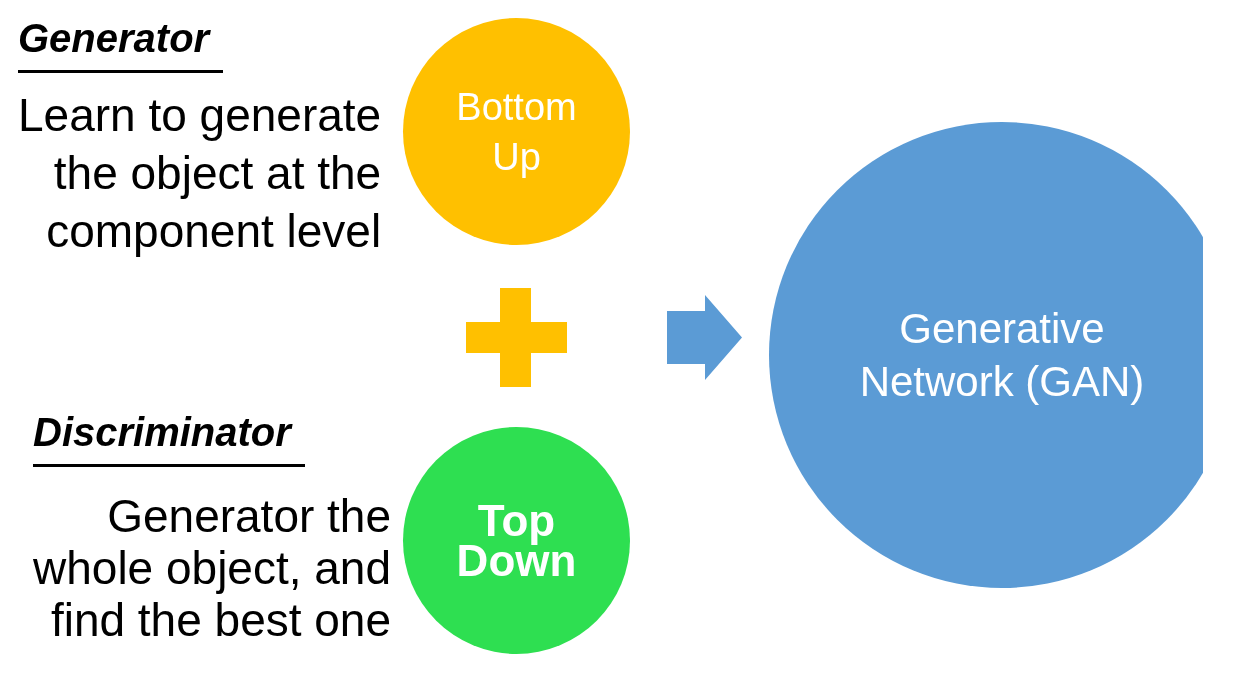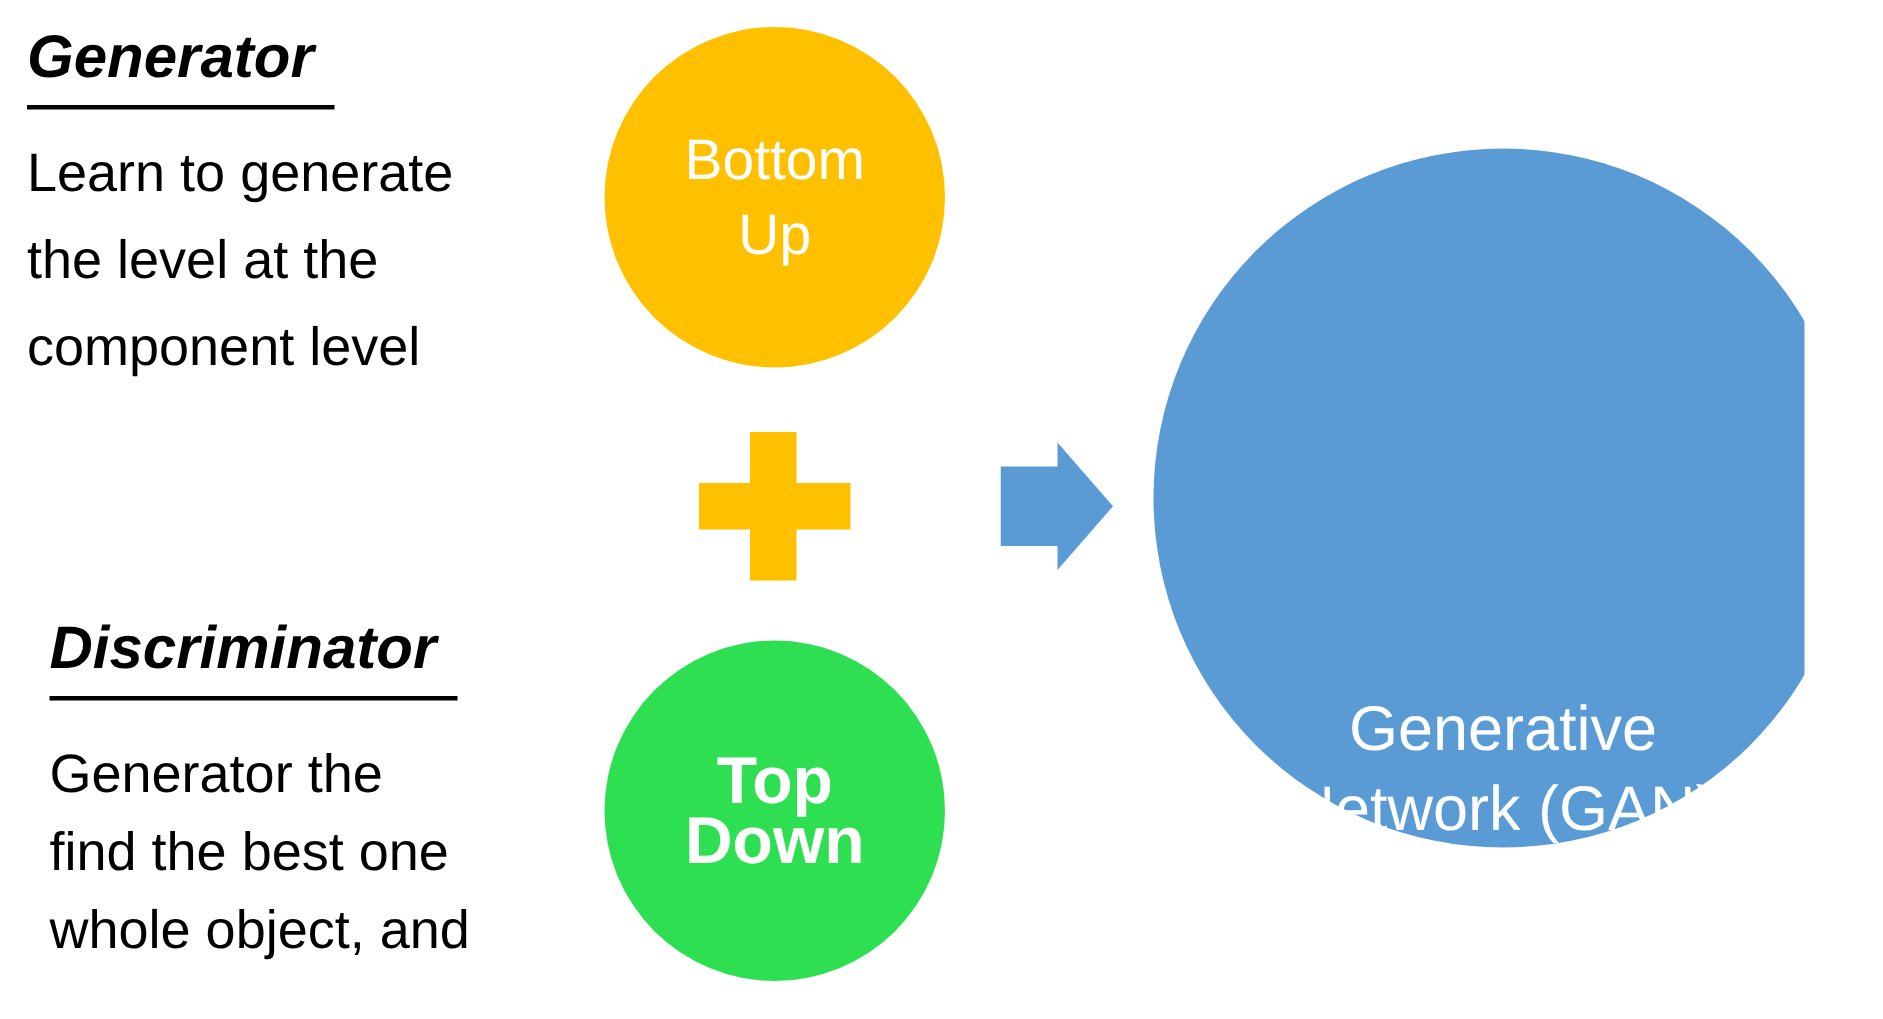--- a/index.html
+++ b/index.html
@@ -14,65 +14,65 @@
     font-family:"Liberation Sans", sans-serif; color:var(--ink);
   }
   .section-title{
     position:absolute; display:inline-block;
     font-weight:bold; font-style:italic;
     font-size:40px; line-height:48px;
     border-bottom:3px solid var(--ink);
     padding:0 14px 8px 0;
     white-space:nowrap;
   }
-  .section-desc{position:absolute; font-size:36px;}
+  .section-desc{position:absolute; font-size:46px;text-align:right;}
   .desc-line{white-space:nowrap;}
   .gen-desc .desc-line{line-height:58px;}
   .disc-desc .desc-line{line-height:52px;}
   .circle{
     position:absolute; border-radius:50%;
     display:flex; flex-direction:column; align-items:center; justify-content:center;
     color:var(--shape_text); text-align:center;
   }
   .circle-bottom-up{left:403px; top:18px; width:227px; height:227px; background:var(--gold);}
   .circle-bottom-up .line{font-size:38px; line-height:50px;}
   .circle-top-down{left:403px; top:427px; width:227px; height:227px; background:var(--green);}
   .circle-top-down .line{font-size:44px; line-height:40px;font-weight:bold;}
   .circle-top-down .line + .line{}
-  .circle-gan{left:769px; top:99px; width:466px; height:466px; background:var(--blue);justify-content:flex-end;}
+  .circle-gan{left:769px; top:122px; width:466px; height:466px; background:var(--blue);}
   .circle-gan .line{font-size:42px; line-height:53px;}
   .plus{position:absolute; left:466px; top:288px; width:101px; height:99px;}
   .plus .h-bar{position:absolute; left:0; right:0; top:34px; height:31px; background:var(--gold);}
   .plus .v-bar{position:absolute; top:0; bottom:0; left:34px; width:31px; background:var(--gold);}
   .arrow{position:absolute; left:667px; top:295px; width:75px; height:85px;}
   .arrow polygon{fill:var(--blue);}
   .pos-generator-title{left:18px; top:14px;}
   .pos-generator-desc{left:18px; top:86px;}
   .pos-discriminator-title{left:33px; top:408px;}
   .pos-discriminator-desc{left:33px; top:490px;}
 </style>
 </head>
 <body>
 
 <div class="stage">
 
   <div class="section-title pos-generator-title">Generator</div>
 
   <div class="section-desc gen-desc pos-generator-desc">
     <div class="desc-line">Learn to generate</div>
-    <div class="desc-line">the level at the</div>
+    <div class="desc-line">the object at the</div>
     <div class="desc-line">component level</div>
   </div>
 
   <div class="section-title pos-discriminator-title">Discriminator</div>
 
   <div class="section-desc disc-desc pos-discriminator-desc">
     <div class="desc-line">Generator the</div>
+    <div class="desc-line">whole object, and</div>
     <div class="desc-line">find the best one</div>
-    <div class="desc-line">whole object, and</div>
   </div>
 
   <div class="circle circle-bottom-up">
     <div class="line">Bottom</div>
     <div class="line">Up</div>
   </div>
 
   <div class="plus">
     <div class="h-bar"></div>
     <div class="v-bar"></div>

